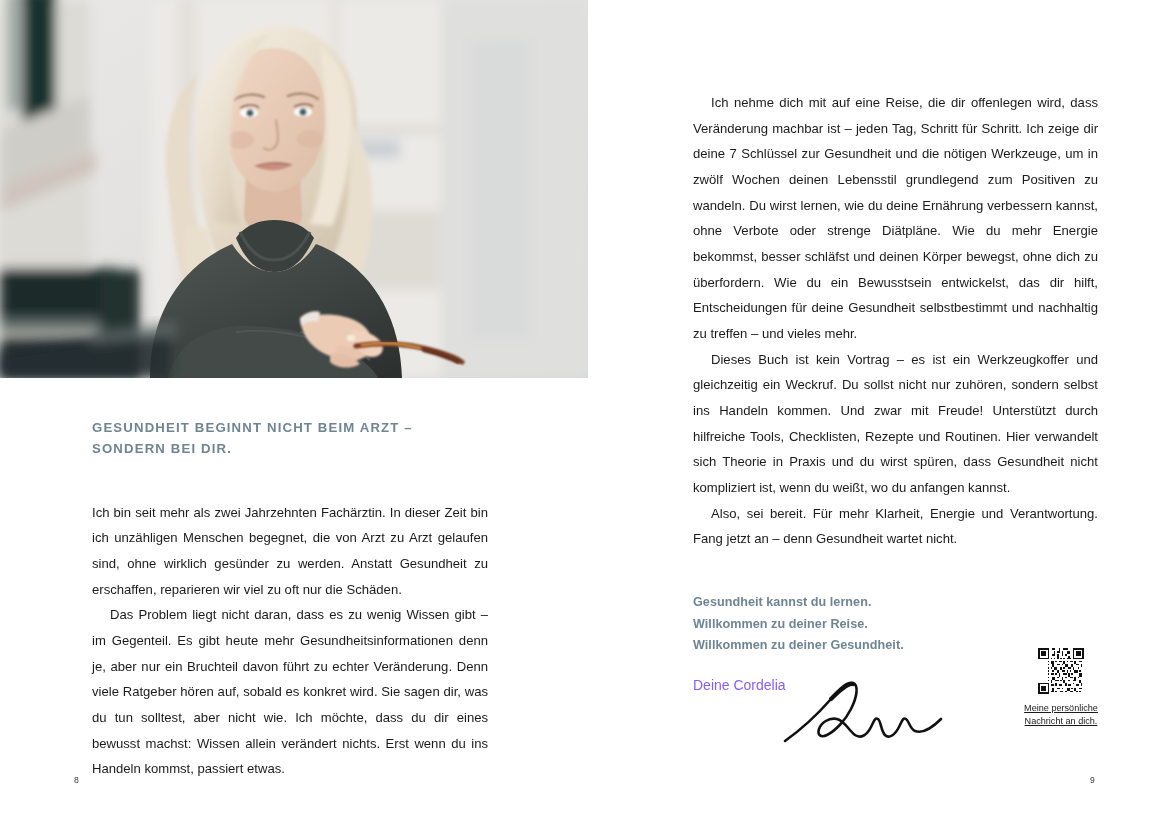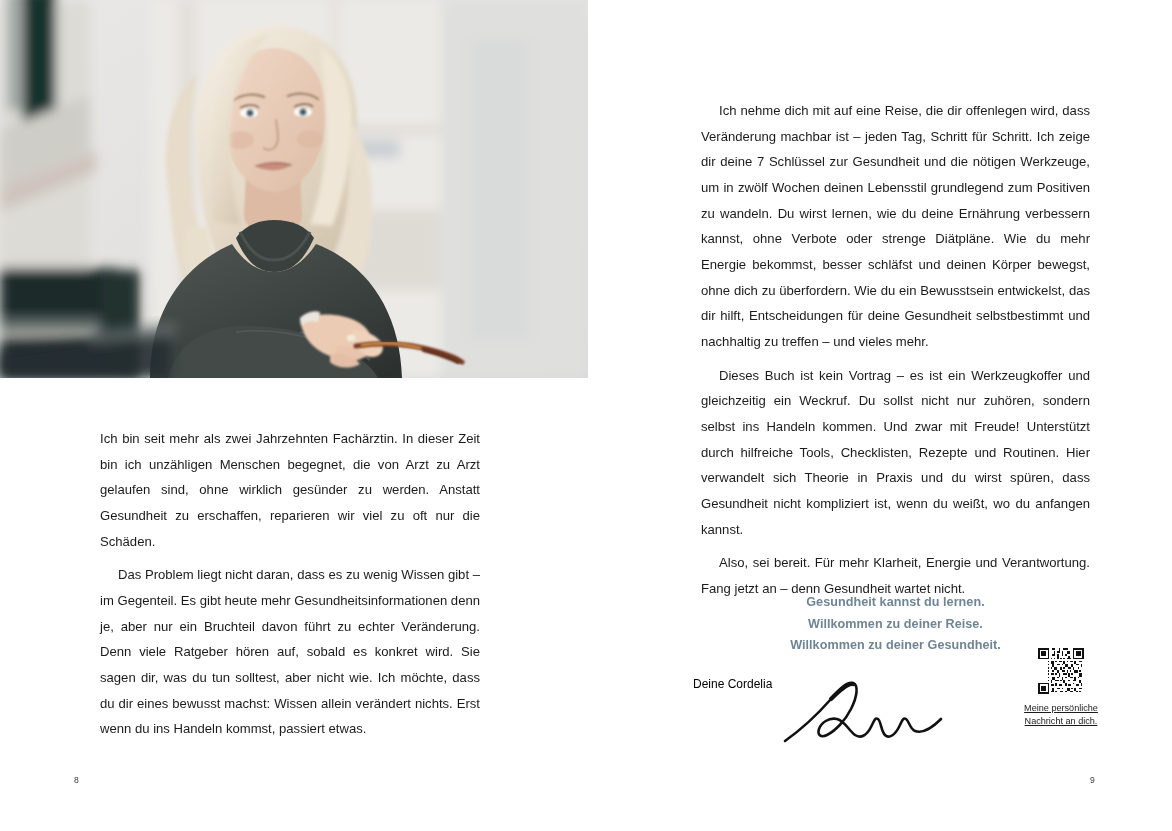--- a/index.html
+++ b/index.html
@@ -55,21 +55,21 @@
     color: #6f8594;
     margin: 0 0 40px 0;
     text-transform: uppercase;
   }
   .eyebrow-heading .hl { display: block; white-space: nowrap; }
 
   .body-para {
     font-size: 13.1px;
     line-height: 1.96;
     color: #1b1b1b;
-    margin: 8px;
+    margin: 0;
     text-align: justify;
     text-justify: inter-word;
     hyphens: manual;
   }
   .body-para + .body-para { text-indent: 18px; }
 
   
   .page-right {
     position: absolute;
     left: 586px; top: 0;
@@ -83,40 +83,39 @@
   }
   .right-text .body-para { text-indent: 18px; }
   .right-text .body-para.first { text-indent: 18px; }
 
   
   .closing {
     position: absolute;
     left: 107px;
     top: 592px;
     width: 405px;
-    text-align: center;
   }
   .closing-line {
     font-size: 12.6px;
     font-weight: bold;
     color: #6f8594;
     line-height: 1.72;
     letter-spacing: 0.05px;
   }
 
   
   .sign-block {
     position: absolute;
     left: 107px;
     top: 676px;
     width: 260px;
   }
   .sign-name {
-    font-size: 12px;
-    color: #000000;
+    font-size: 14px;
+    color: #8b5cf6;
     line-height: 1.4;
   }
   .sign-mark {
     position: absolute;
     left: 72px;
     top: 3px;
     width: 185px;
     height: 66px;
   }
   .sign-mark svg { display: block; width: 185px; height: 66px; }
@@ -298,20 +297,24 @@
         </g>
 
         <g filter="url(#blurBg)">
           <path d="M0,352 L170,330 L170,378 L0,378 Z" fill="#252f30" opacity="0.9"></path>
           <path d="M90,330 L176,322 L176,336 L90,344 Z" fill="#6d7574" opacity="0.6"></path>
         </g>
       </svg>
     </div>
 
     <div class="left-text">
+      <h2 class="eyebrow-heading">
+        <span class="hl">GESUNDHEIT BEGINNT NICHT BEIM ARZT –</span>
+        <span class="hl">SONDERN BEI DIR.</span>
+      </h2>
       <p class="body-para">Ich bin seit mehr als zwei Jahrzehnten Fachärztin. In dieser Zeit bin ich unzähligen Menschen begegnet, die von Arzt zu Arzt gelaufen sind, ohne wirklich gesünder zu werden. Anstatt Gesundheit zu erschaffen, reparieren wir viel zu oft nur die Schäden.</p>
       <p class="body-para">Das Problem liegt nicht daran, dass es zu wenig Wissen gibt – im Gegenteil. Es gibt heute mehr Gesundheitsinformationen denn je, aber nur ein Bruchteil davon führt zu echter Veränderung. Denn viele Ratgeber hören auf, sobald es konkret wird. Sie sagen dir, was du tun solltest, aber nicht wie. Ich möchte, dass du dir eines bewusst machst: Wissen allein verändert nichts. Erst wenn du ins Handeln kommst, passiert etwas.</p>
     </div>
 
     <div class="folio folio-left">8</div>
   </div>
 
   <div class="page-right">
 
     <div class="right-text">

